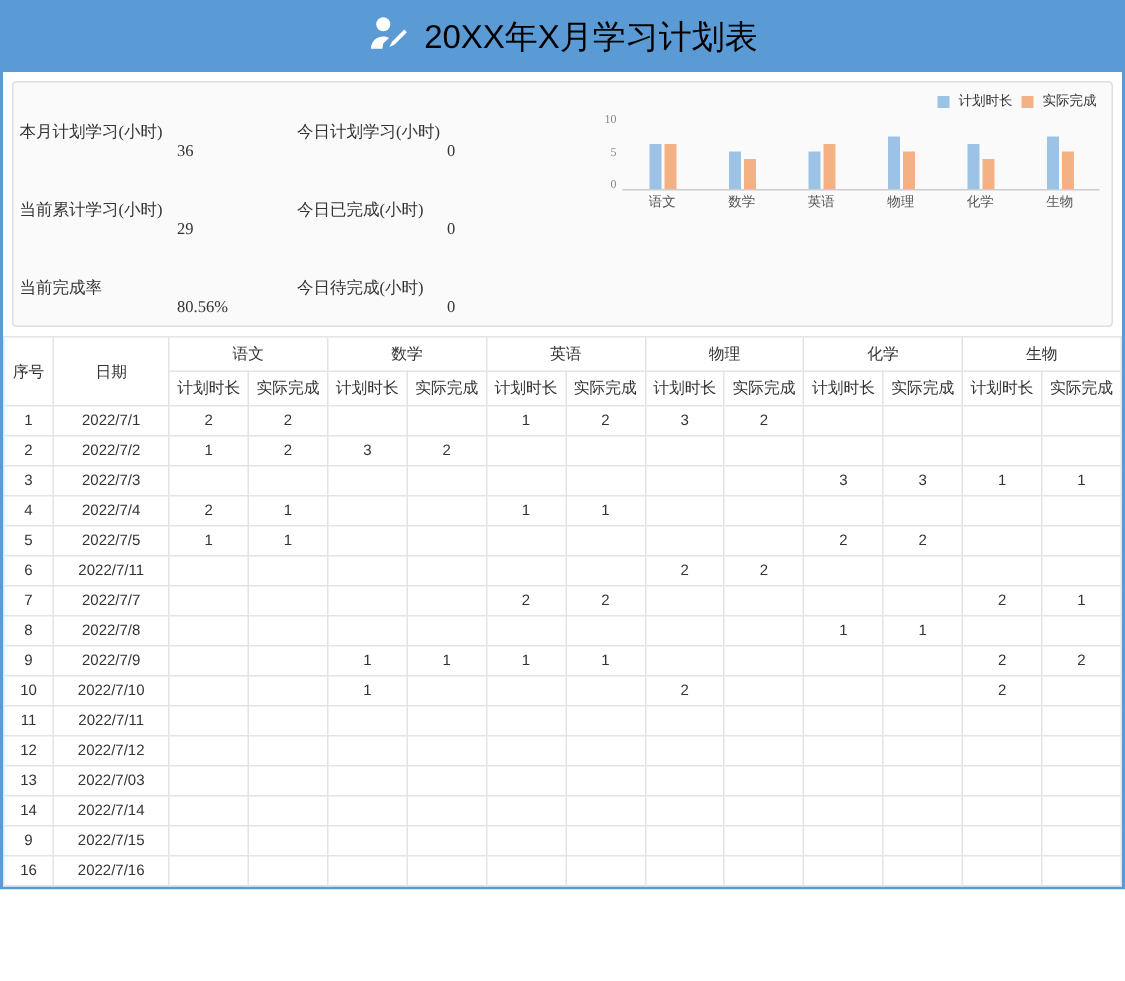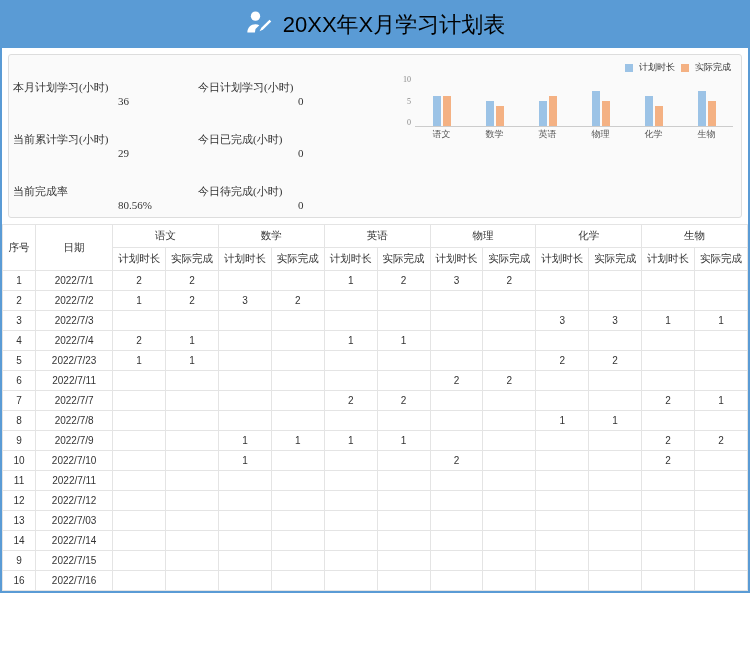--- a/index.html
+++ b/index.html
@@ -309,21 +309,21 @@
           <td>1</td>
           <td></td>
           <td></td>
           <td></td>
           <td></td>
           <td></td>
           <td></td>
         </tr>
         <tr>
           <td>5</td>
-          <td>2022/7/23</td>
+          <td>2022/7/5</td>
           <td>1</td>
           <td>1</td>
           <td></td>
           <td></td>
           <td></td>
           <td></td>
           <td></td>
           <td></td>
           <td>2</td>
           <td>2</td>

